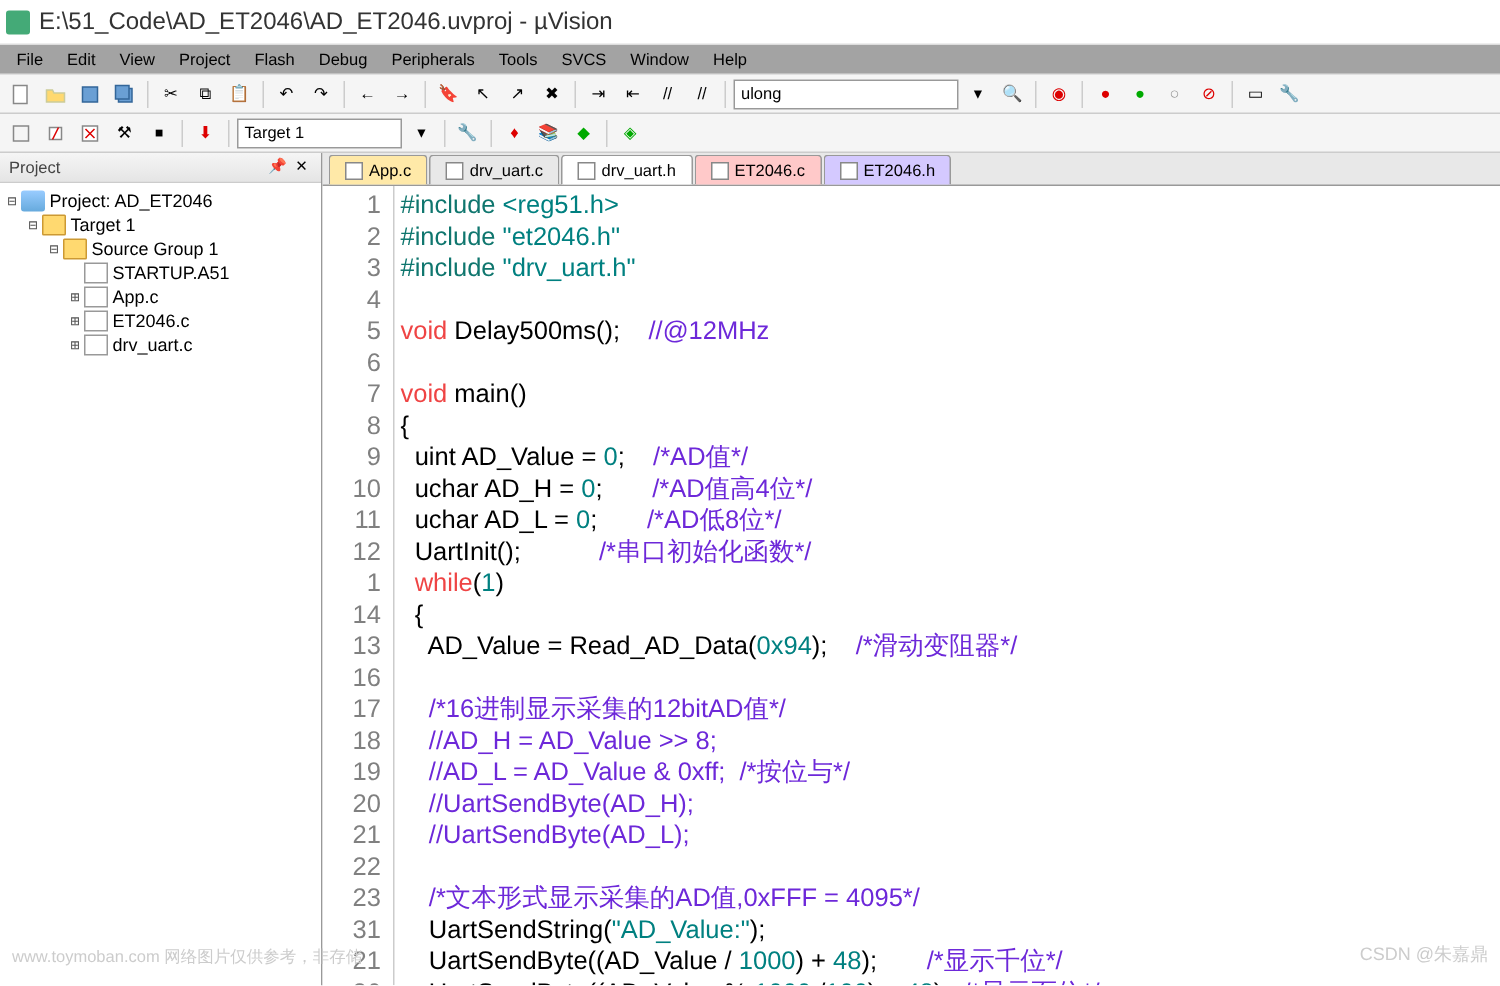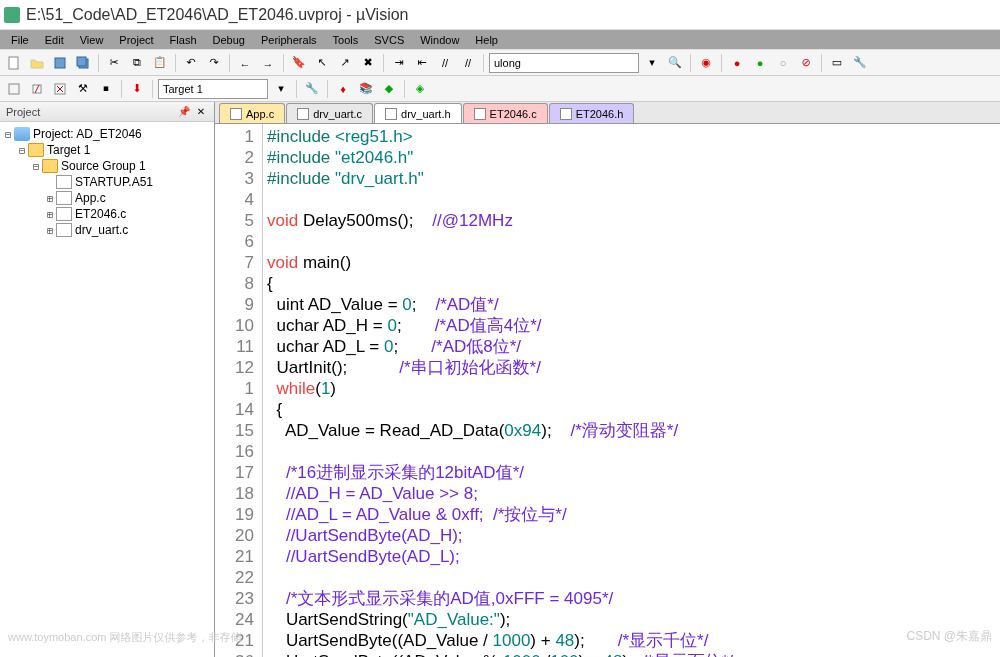--- a/index.html
+++ b/index.html
@@ -243,30 +243,30 @@
           <div>5</div>
           <div>6</div>
           <div>7</div>
           <div>8</div>
           <div>9</div>
           <div>10</div>
           <div>11</div>
           <div>12</div>
           <div>1</div>
           <div>14</div>
-          <div>15</div>
+          <div>13</div>
           <div>16</div>
           <div>17</div>
           <div>18</div>
           <div>19</div>
           <div>20</div>
           <div>21</div>
           <div>22</div>
           <div>23</div>
-          <div>24</div>
+          <div>31</div>
           <div>21</div>
           <div>26</div>
         </div>
       <div class="code" id="code"><div><span class="pp">#include</span> <span class="str">&lt;reg51.h&gt;</span></div><div><span class="pp">#include</span> <span class="str">"et2046.h"</span></div><div><span class="pp">#include</span> <span class="str">"drv_uart.h"</span></div><div>&nbsp;</div><div><span class="kw">void</span> Delay500ms();    <span class="cmt">//@12MHz</span></div><div>&nbsp;</div><div><span class="kw">void</span> main()</div><div>{</div><div>  uint AD_Value = <span class="num">0</span>;    <span class="cmt">/*AD值*/</span></div><div>  uchar AD_H = <span class="num">0</span>;       <span class="cmt">/*AD值高4位*/</span></div><div>  uchar AD_L = <span class="num">0</span>;       <span class="cmt">/*AD低8位*/</span></div><div>  UartInit();           <span class="cmt">/*串口初始化函数*/</span></div><div>  <span class="kw">while</span>(<span class="num">1</span>)</div><div>  {</div><div>    AD_Value = Read_AD_Data(<span class="num">0x94</span>);    <span class="cmt">/*滑动变阻器*/</span></div><div>&nbsp;</div><div>    <span class="cmt">/*16进制显示采集的12bitAD值*/</span></div><div>    <span class="cmt">//AD_H = AD_Value &gt;&gt; 8;</span></div><div>    <span class="cmt">//AD_L = AD_Value &amp; 0xff;  /*按位与*/</span></div><div>    <span class="cmt">//UartSendByte(AD_H);</span></div><div>    <span class="cmt">//UartSendByte(AD_L);</span></div><div>&nbsp;</div><div>    <span class="cmt">/*文本形式显示采集的AD值,0xFFF = 4095*/</span></div><div>    UartSendString(<span class="str">"AD_Value:"</span>);</div><div>    UartSendByte((AD_Value / <span class="num">1000</span>) + <span class="num">48</span>);       <span class="cmt">/*显示千位*/</span></div><div>    UartSendByte((AD_Value % <span class="num">1000</span> /<span class="num">100</span>) + <span class="num">48</span>);  <span class="cmt">/*显示百位*/</span></div></div>
     </div>
   </div>
 </div>
 
 <div class="watermark">www.toymoban.com  网络图片仅供参考，非存储</div>
 <div class="watermark2">CSDN @朱嘉鼎</div>

